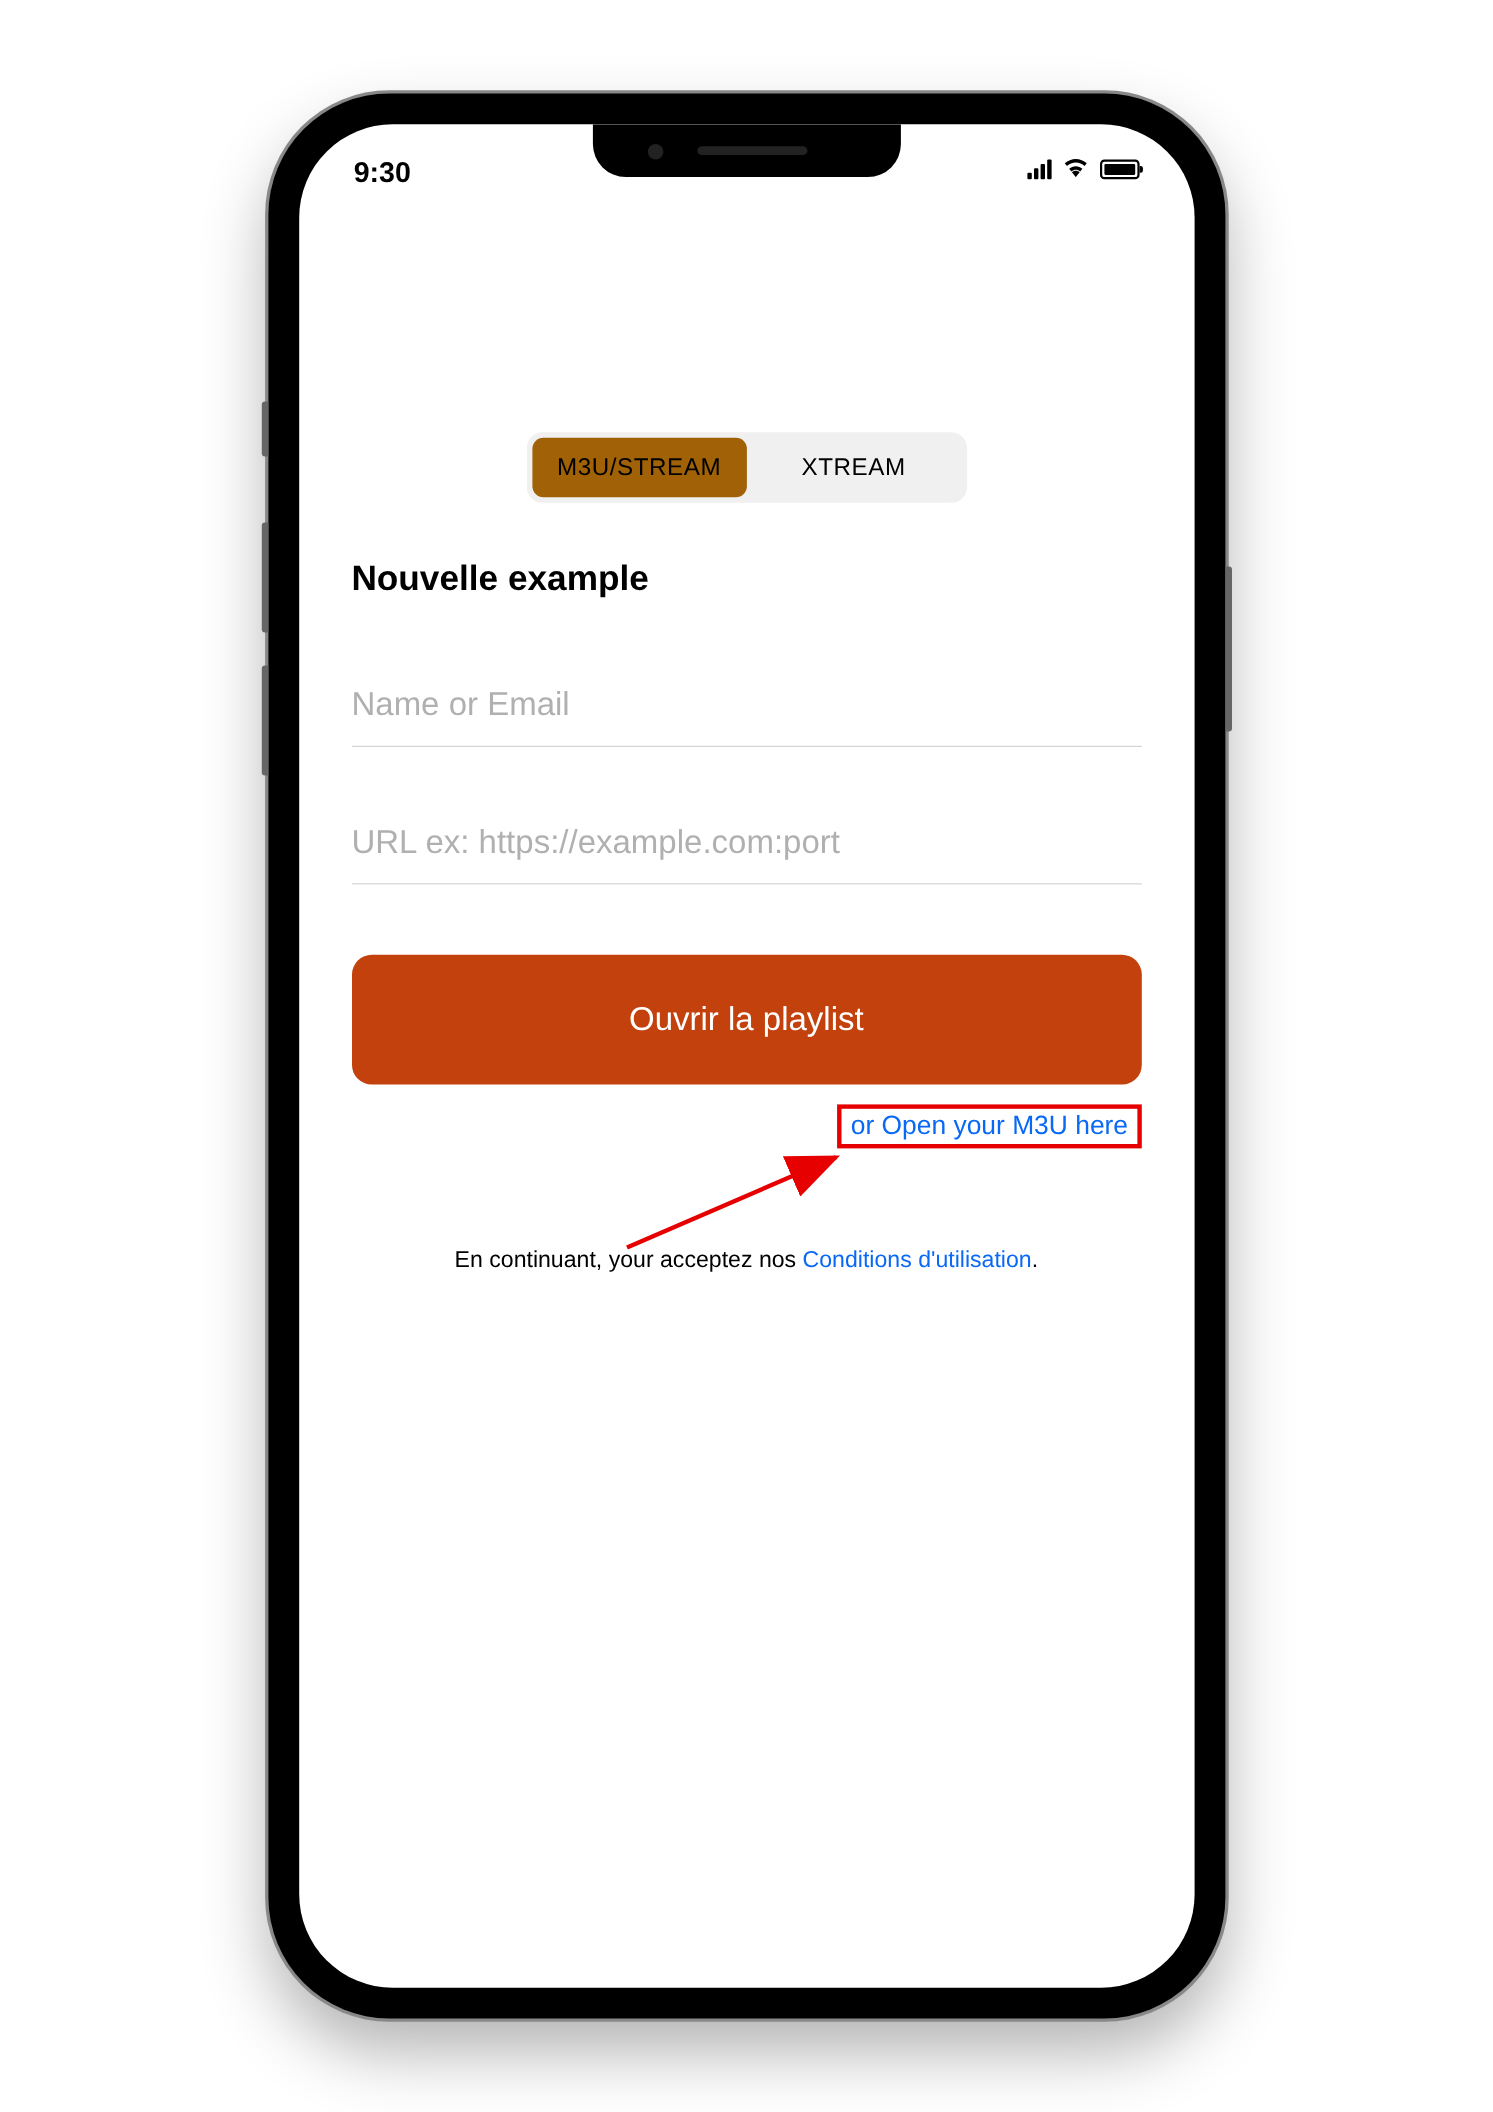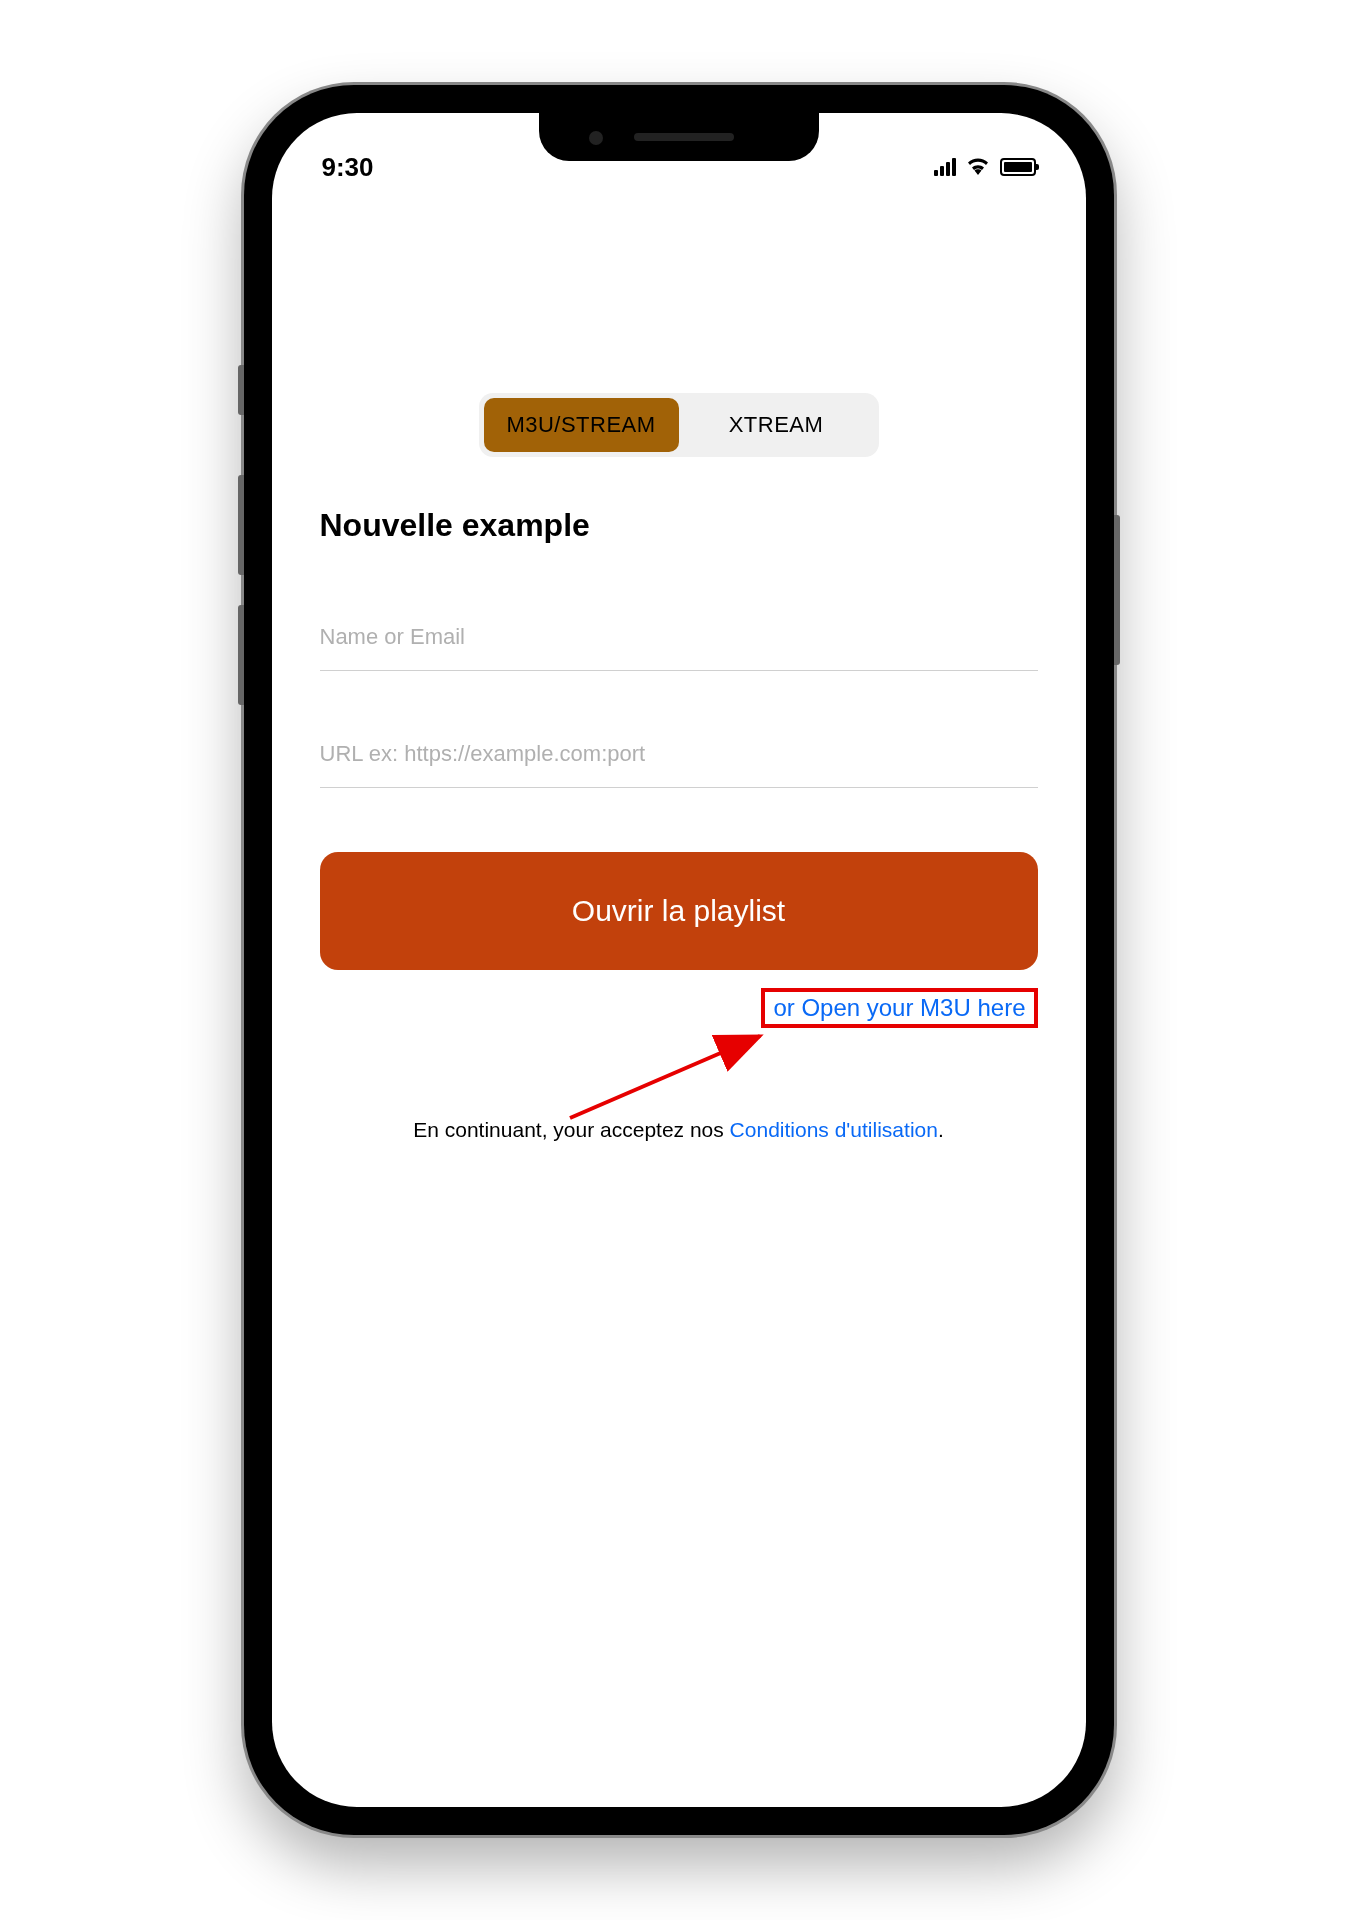--- a/index.html
+++ b/index.html
@@ -115,21 +115,21 @@
       top: 430px;
       width: 6px;
       height: 150px;
       background: #666;
       border-radius: 0 3px 3px 0;
     }
     
     .status-bar {
       display: flex;
       justify-content: space-between;
-      align-items: center;
+      align-items: flex-start;
       padding: 28px 50px 0;
       height: 80px;
     }
     
     .status-time {
       font-size: 26px;
       font-weight: 700;
       color: #000;
     }
     
@@ -223,21 +223,21 @@
       font-weight: 700;
       color: #000;
       margin-bottom: 60px;
     }
     
     .text-input {
       width: 100%;
       border: none;
       border-bottom: 1px solid #d0d0d0;
       padding: 20px 0;
-      font-size: 22px;
+      font-size: 30px;
       color: #000;
       background: transparent;
       margin-bottom: 50px;
       outline: none;
     }
     
     .text-input::placeholder {
       color: #b0b0b0;
     }
     

